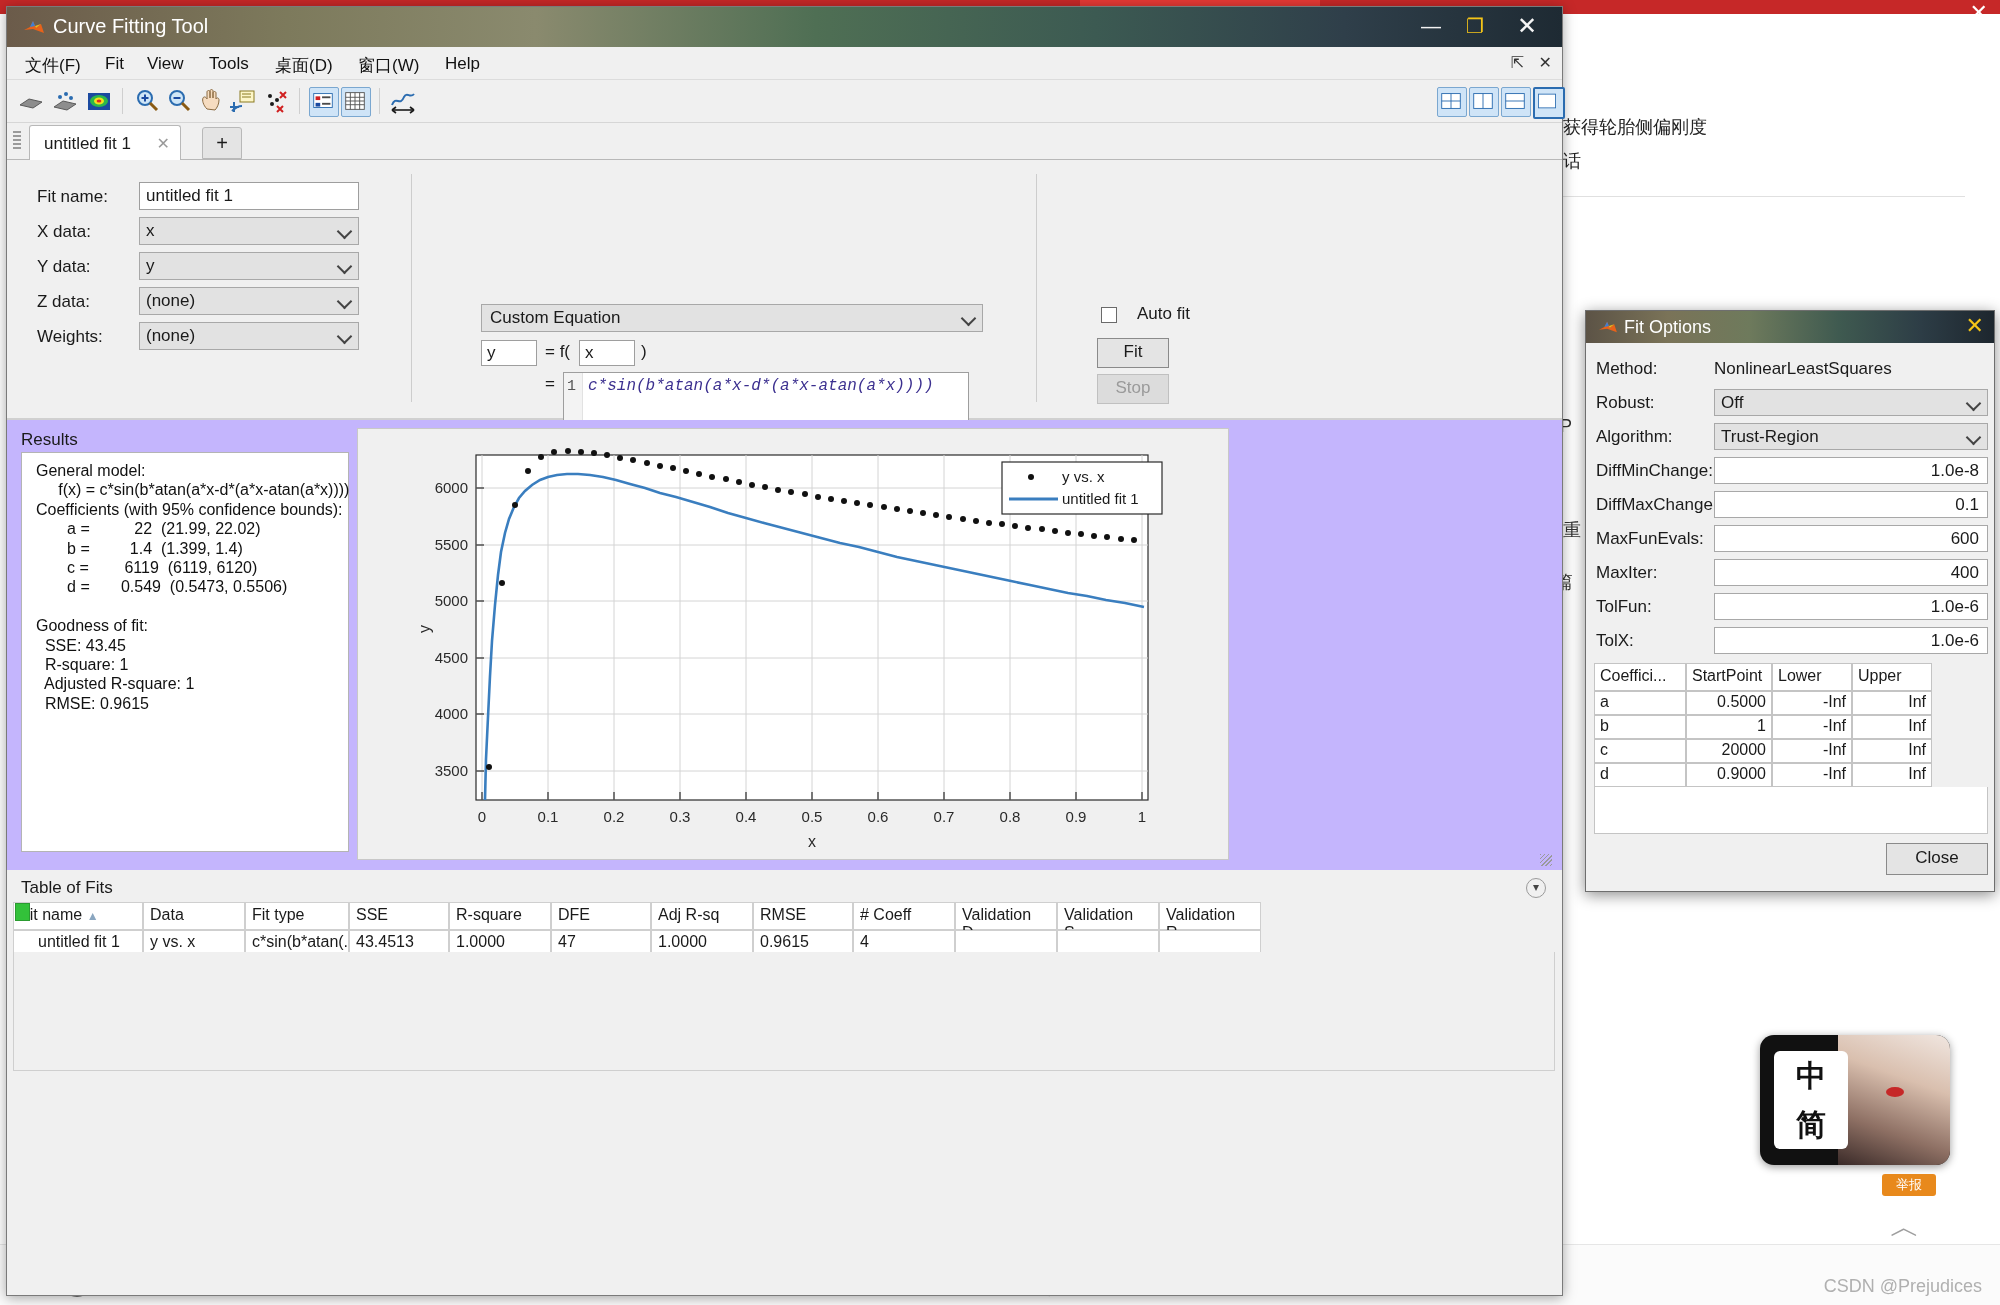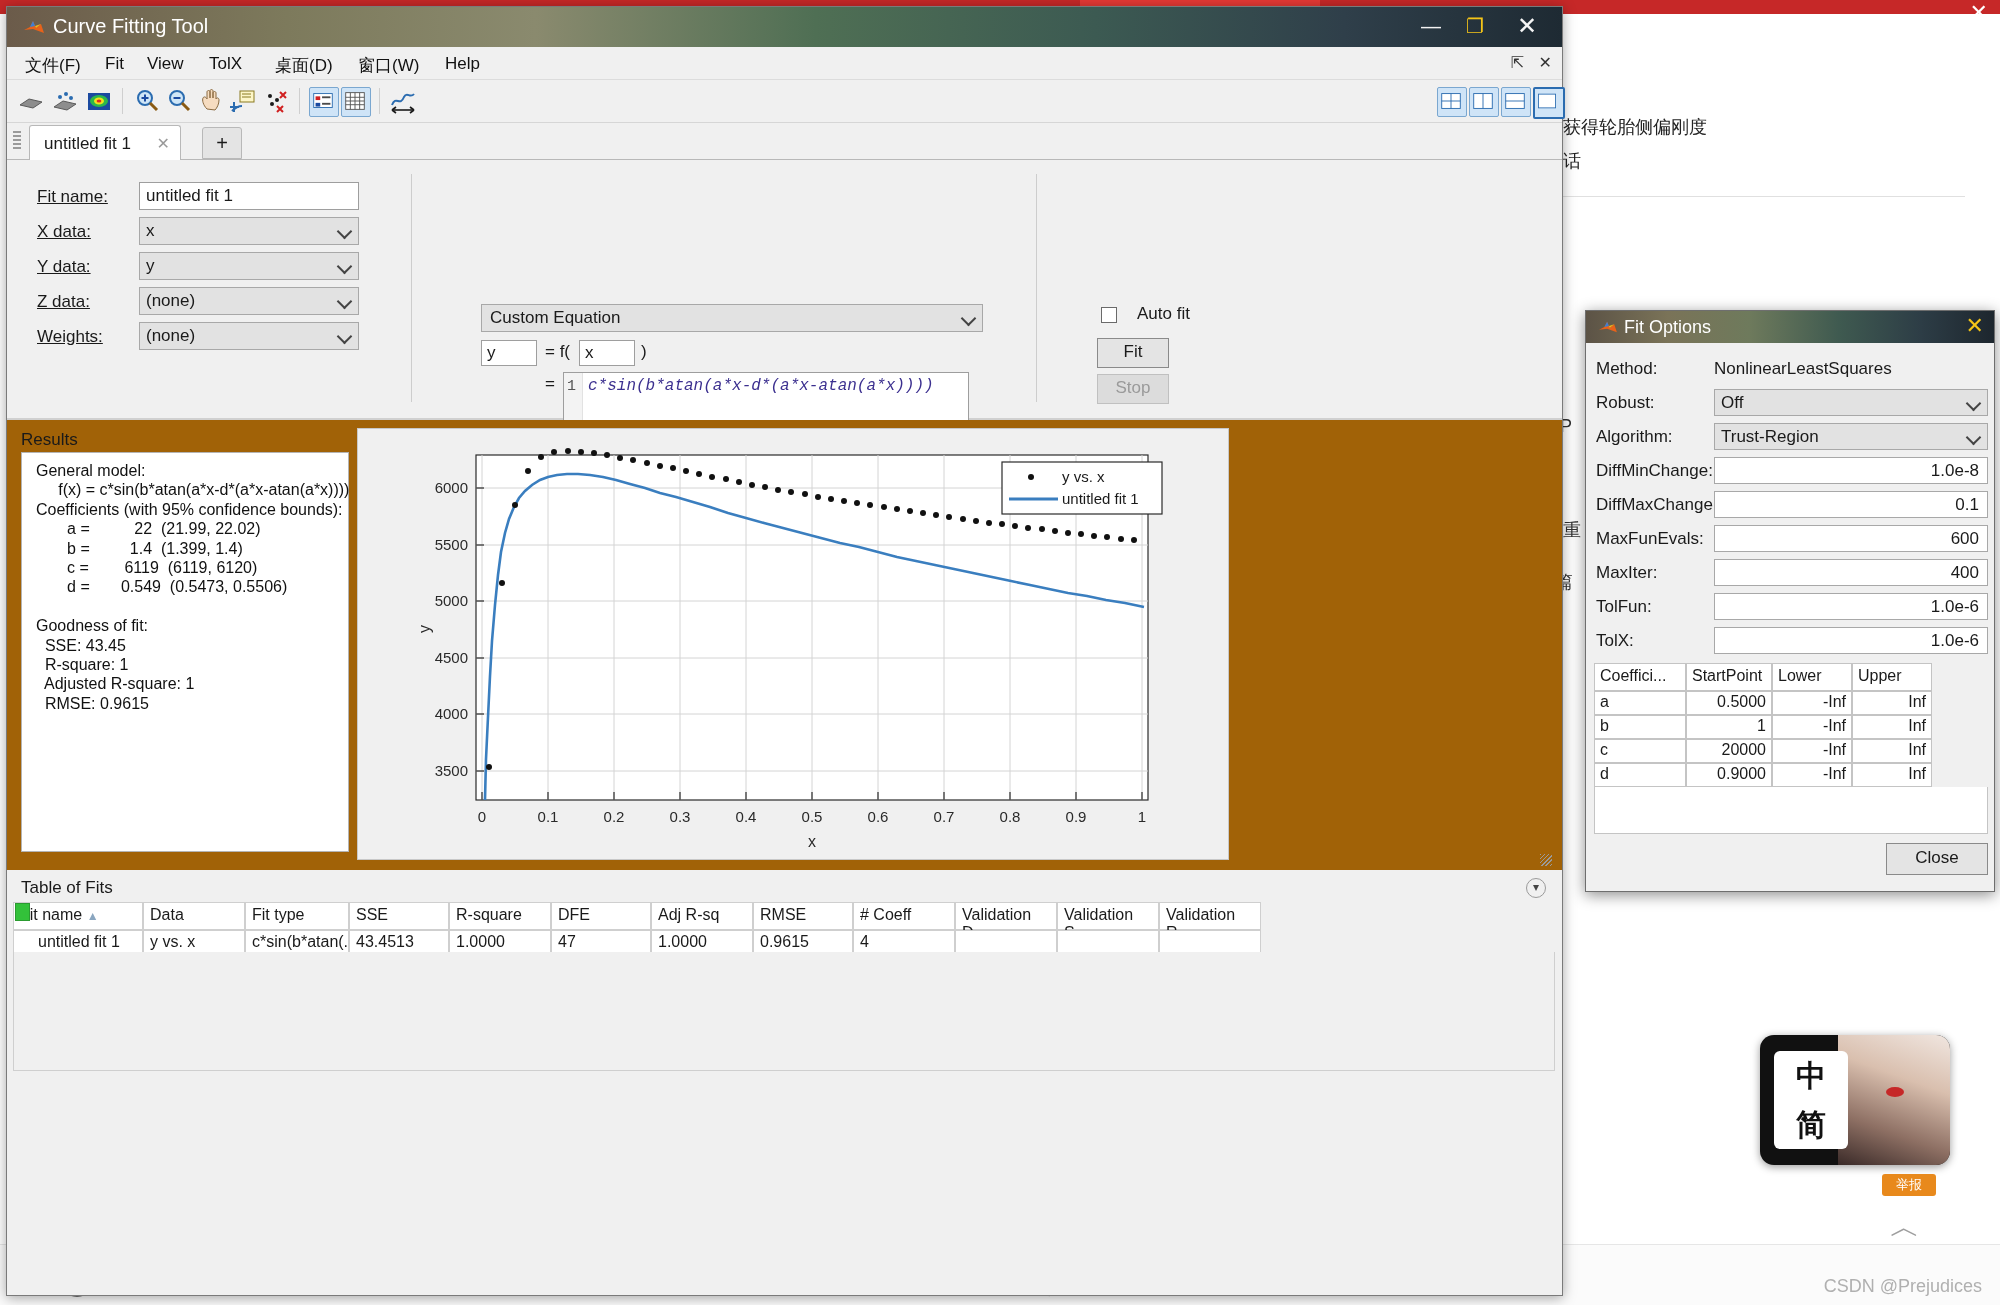--- a/index.html
+++ b/index.html
@@ -68,21 +68,21 @@
   #tab1{position:absolute;left:22px;top:2px;height:34px;min-width:150px;background:#fff;
         border:1px solid #b8b8b8;border-bottom:1px solid #fff;border-radius:3px 3px 0 0;}
   #tab1-label{position:absolute;left:14px;top:8px;font-size:17px;}
   #tab1-close{position:absolute;right:10px;top:8px;color:#9a9a9a;font-size:16px;}
   #tab-add{position:absolute;left:195px;top:4px;width:38px;height:30px;background:#e4e4e4;
            border:1px solid #b8b8b8;border-radius:3px 3px 0 0;text-align:center;line-height:30px;font-size:20px;}
 
   
   #cf-config{position:relative;height:258px;background:#f0f0f0;border-bottom:2px solid #d0d0d0;}
   .frm-row{position:absolute;left:30px;height:30px;}
-  .frm-label{position:absolute;width:88px;text-align:left;font-size:17px;top:5px;text-decoration:underline;}
+  .frm-label{position:absolute;width:88px;text-align:left;font-size:17px;top:5px;}
   .frm-input{position:absolute;left:102px;top:0;width:220px;height:28px;background:#fff;
              border:1px solid #9e9e9e;font-size:17px;padding:0 6px;box-sizing:border-box;line-height:26px;}
   .frm-select{position:absolute;left:102px;top:0;width:220px;height:28px;background:#e2e2e2;
               border:1px solid #a8a8a8;font-size:17px;padding:0 6px;box-sizing:border-box;line-height:26px;}
   .caret{position:absolute;right:8px;top:8px;width:9px;height:9px;border-right:2px solid #444;
          border-bottom:2px solid #444;transform:rotate(45deg);}
   #divider-1{position:absolute;left:404px;top:14px;width:1px;height:228px;background:#cdcdcd;}
   #divider-2{position:absolute;left:1029px;top:14px;width:1px;height:228px;background:#cdcdcd;}
 
   #eq-select{position:absolute;left:474px;top:144px;width:502px;height:28px;background:#e2e2e2;
@@ -102,21 +102,21 @@
   #fit-options-btn{position:absolute;left:860px;top:277px;width:114px;height:28px;background:#e4e4e4;
         border:1px solid #707070;outline:2px solid #2b6cb0;font-size:16px;text-align:center;line-height:26px;}
   #autofit-box{position:absolute;left:1094px;top:147px;width:14px;height:14px;background:#fff;border:1px solid #6a6a6a;}
   #autofit-label{position:absolute;left:1116px;top:144px;font-size:17px;margin-left:14px;}
   #btn-fit{position:absolute;left:1090px;top:178px;width:70px;height:28px;background:#e4e4e4;border:1px solid #8a8a8a;
            font-size:17px;text-align:center;line-height:26px;}
   #btn-stop{position:absolute;left:1090px;top:214px;width:70px;height:28px;background:#dcdcdc;border:1px solid #c0c0c0;
             font-size:17px;color:#9a9a9a;text-align:center;line-height:26px;}
 
   
-  #cf-mid{position:relative;height:450px;background:#a16207;}
+  #cf-mid{position:relative;height:450px;background:#c4b5fd;}
   #results-label{position:absolute;left:14px;top:10px;font-size:17px;}
   #results-box{position:absolute;left:14px;top:32px;width:326px;height:398px;background:#fff;border:1px solid #b4b4b4;}
   #results-text{position:absolute;left:14px;top:8px;right:6px;font-size:16px;line-height:19.4px;color:#111;
                 white-space:pre;}
   #plot-panel{position:absolute;left:350px;top:8px;width:870px;height:430px;background:#f0f0f0;border:1px solid #c8c8c8;}
 
   
   #chart{position:absolute;left:0;top:0;width:870px;height:430px;}
   #cf-bottom{position:relative;height:auto;}
   #tof-title{position:absolute;left:14px;top:8px;font-size:17px;}
@@ -219,21 +219,21 @@
     <div id="cf-title">Curve Fitting Tool</div>
     <div class="wbtn" id="wb-min">—</div>
     <div class="wbtn" id="wb-max">❐</div>
     <div class="wbtn" id="wb-close">✕</div>
   </div>
 
   <div id="cf-menubar">
     <div class="menu-item" style="left:12px">文件(F)</div>
     <div class="menu-item" style="left:92px">Fit</div>
     <div class="menu-item" style="left:134px">View</div>
-    <div class="menu-item" style="left:196px">TolX</div>
+    <div class="menu-item" style="left:196px">Tools</div>
     <div class="menu-item" style="left:262px">桌面(D)</div>
     <div class="menu-item" style="left:345px">窗口(W)</div>
     <div class="menu-item" style="left:432px">Help</div>
     <div id="cf-dockbtns">
       <span>⇱</span>
       <span>✕</span>
     </div>
   </div>
 
   <div id="cf-toolbar">

